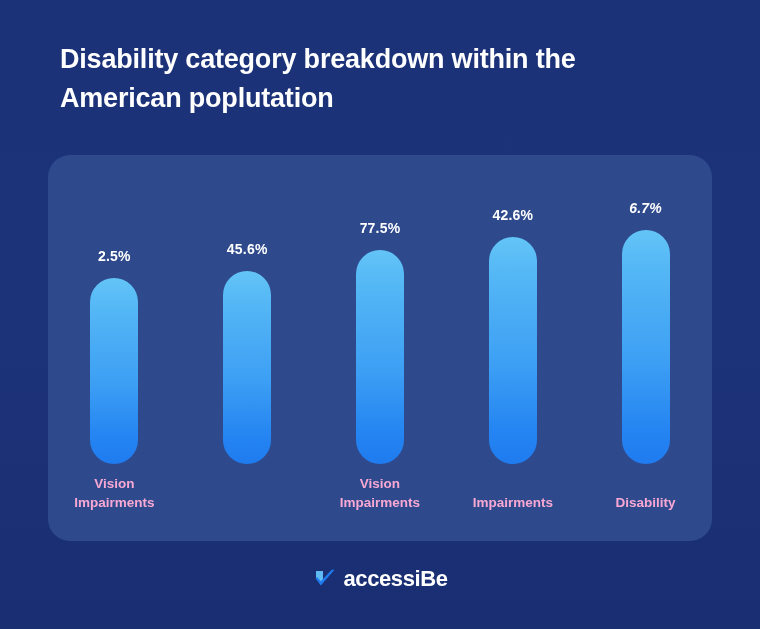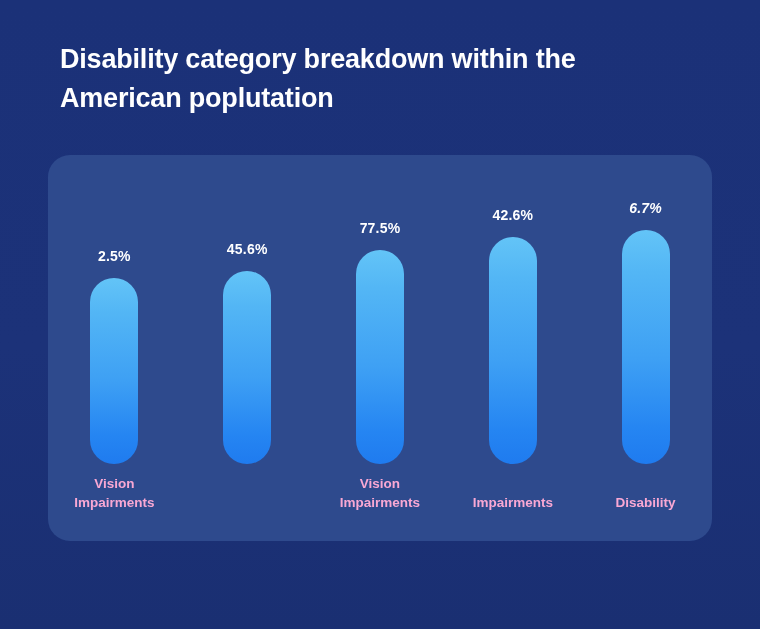--- a/index.html
+++ b/index.html
@@ -171,14 +171,23 @@
         <div class="bar-group">
           <div class="bar-value" style="bottom: 325px; font-style: italic;">6.7%</div>
           <div class="bar-shape" style="height: 234px;"></div>
           <div class="bar-label">
             <div>Disability</div>
           </div>
         </div>
       </div>
   </div>
 
+  <div class="logo-row">
+    <span class="logo-check">
+      <svg class="logo-check" viewBox="0 0 26 26" xmlns="http://www.w3.org/2000/svg" aria-hidden="true">
+        <path d="M4 11.5 L4 5 L11 5 L11 17.5 Z" fill="#5fb9f2"></path>
+        <path d="M3.5 12.2 L8.8 19.5 L22.5 3.8 L19.8 3.8 L8.6 15.6 L5.6 11.2 Z" fill="#1f7bef"></path>
+      </svg>
+    </span>
+    <span class="logo-text">accessiBe</span>
+  </div>
 
 </div>
 
 </body></html>

